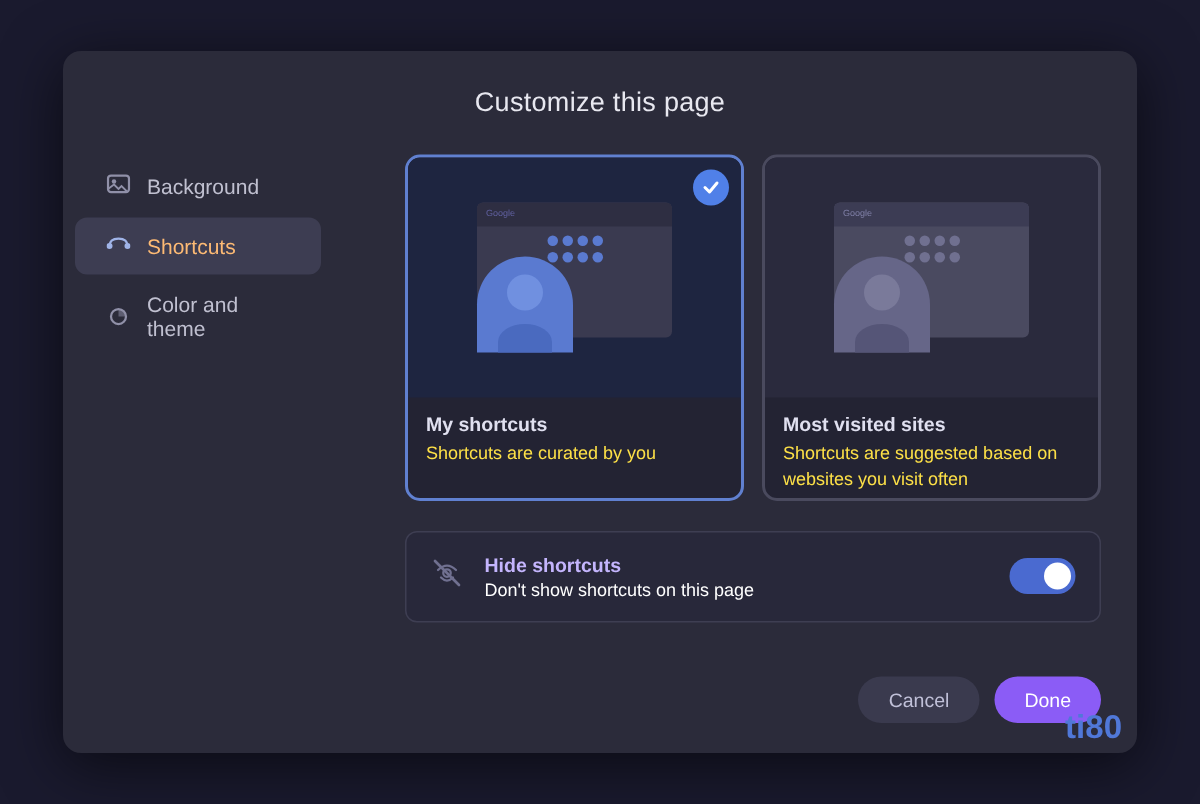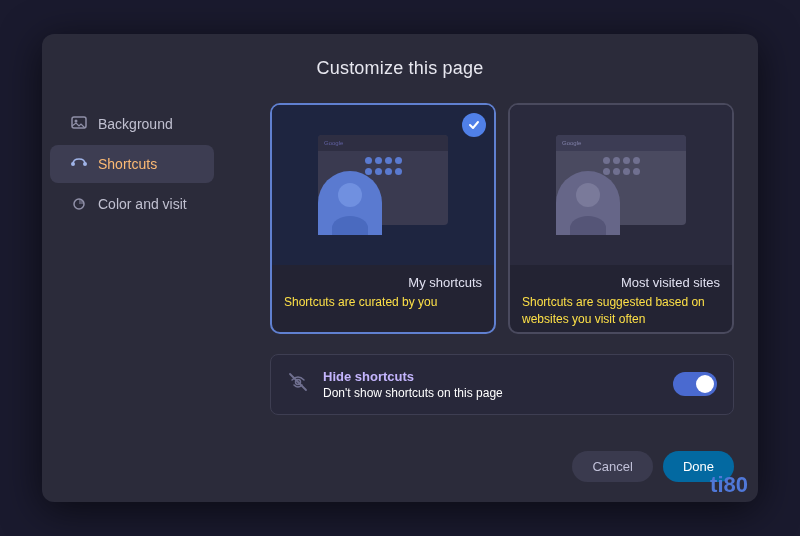--- a/index.html
+++ b/index.html
@@ -182,24 +182,23 @@
     .dot.gray {
       background: #707090;
     }
 
     .card-label {
       padding: 10px 12px 4px 12px;
     }
 
     .card-title {
       font-size: 13px;
-      font-weight: 400;
+      font-weight: 700;
       color: #e0e0f0;
       margin-bottom: 4px;
-      text-align: right;
     }
 
     .card-desc {
       font-size: 12px;
       color: #fde047;
       line-height: 1.4;
     }
 
     
     .hide-row {
@@ -273,21 +272,21 @@
       font-size: 13px;
       font-weight: 500;
     }
 
     .btn-cancel {
       background: #3a3a4e;
       color: #c0c0d8;
     }
 
     .btn-done {
-      background: #0369a1;
+      background: #8b5cf6;
       color: white;
     }
 
     
     .watermark {
       position: absolute;
       bottom: 0;
       right: 0;
       font-size: 22px;
       font-weight: 900;
@@ -329,21 +328,21 @@
         <span>Shortcuts</span>
       </div>
 
       <div class="sidebar-item">
         <span class="icon">
           <svg width="16" height="16" viewBox="0 0 16 16" fill="none">
             <circle cx="8" cy="8" r="5" stroke="#9090a8" stroke-width="1.5" fill="none"></circle>
             <path d="M8 3 A5 5 0 0 1 13 8 L8 8 Z" fill="#9090a8" opacity="0.5"></path>
           </svg>
         </span>
-        <span>Color and visit</span>
+        <span>Color and theme</span>
       </div>
     </div>
 
     <div class="main-content">
 
       <div class="cards-row">
 
         <div class="option-card selected">
           <div class="card-preview selected-bg">
 

